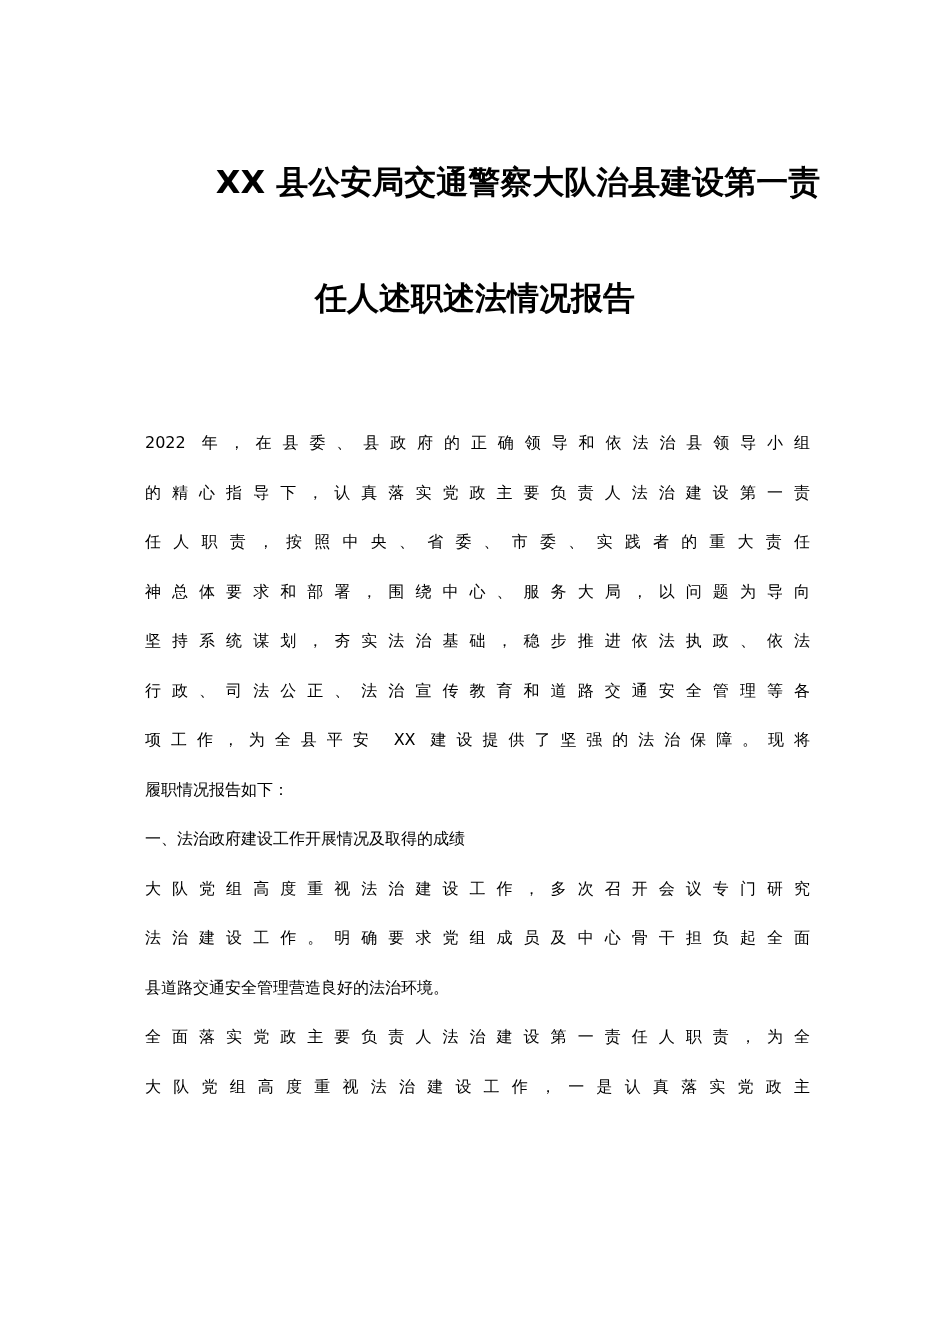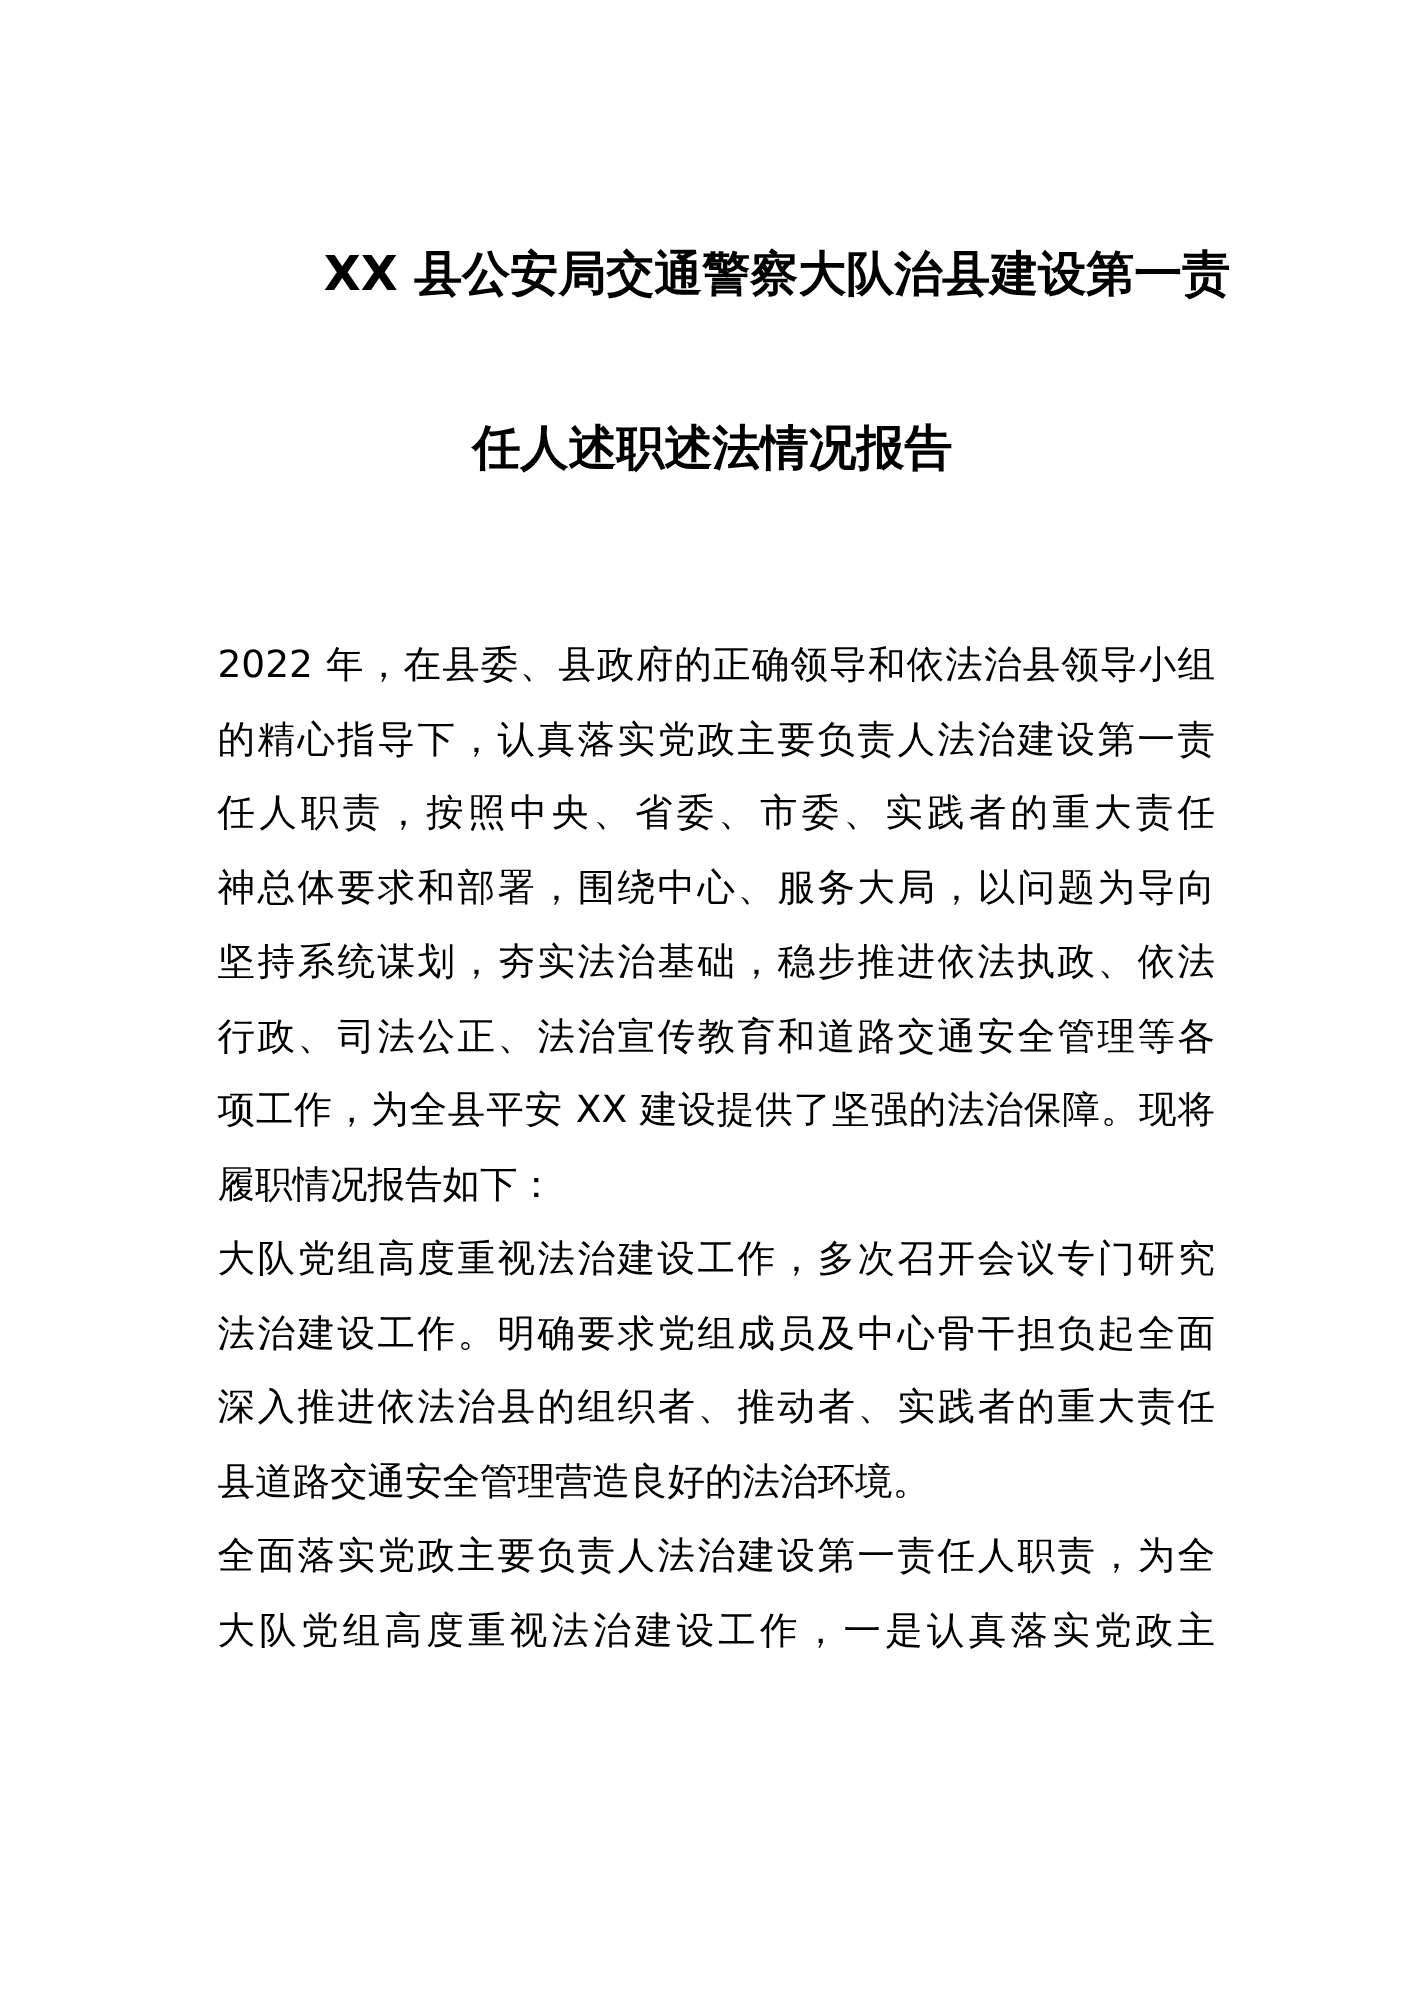--- a/index.html
+++ b/index.html
@@ -38,21 +38,21 @@
     .title-line.l2 { top: 278px; font-family: Liberation Serif, serif; }
     .body-text {
       position: absolute;
       left: 145px;
       width: 665px;
       top: 418px;
     }
     .line {
       height: 49.5px;
       line-height: 49.5px;
-      font-size: 25px;
+      font-size: 16px;
       white-space: nowrap;
       overflow: visible;
       text-align: justify;
       text-align-last: justify;
       letter-spacing: 0px;
     }
     .line.short {
       text-align: center;
       text-align-last: left;
     }
@@ -66,20 +66,20 @@
 
   <div class="body-text">
     <div class="line" style="">2022 年，在县委、县政府的正确领导和依法治县领导小组</div>
     <div class="line" style="">的精心指导下，认真落实党政主要负责人法治建设第一责</div>
     <div class="line" style="">任人职责，按照中央、省委、市委、实践者的重大责任</div>
     <div class="line" style="">神总体要求和部署，围绕中心、服务大局，以问题为导向</div>
     <div class="line" style="">坚持系统谋划，夯实法治基础，稳步推进依法执政、依法</div>
     <div class="line" style="">行政、司法公正、法治宣传教育和道路交通安全管理等各</div>
     <div class="line" style="">项工作，为全县平安 XX 建设提供了坚强的法治保障。现将</div>
     <div class="line short">履职情况报告如下：</div>
+    <div class="line short">一、法治政府建设工作开展情况及取得的成绩</div>
     <div class="line" style="">大队党组高度重视法治建设工作，多次召开会议专门研究</div>
     <div class="line" style="">法治建设工作。明确要求党组成员及中心骨干担负起全面</div>
-    <div class="line" style="">深入推进依法治县的组织者、推动者、实践者的重大责任</div>
     <div class="line short">县道路交通安全管理营造良好的法治环境。</div>
     <div class="line" style="">全面落实党政主要负责人法治建设第一责任人职责，为全</div>
     <div class="line" style="">大队党组高度重视法治建设工作，一是认真落实党政主</div>
   </div>
 </div>
 
 </body></html>

